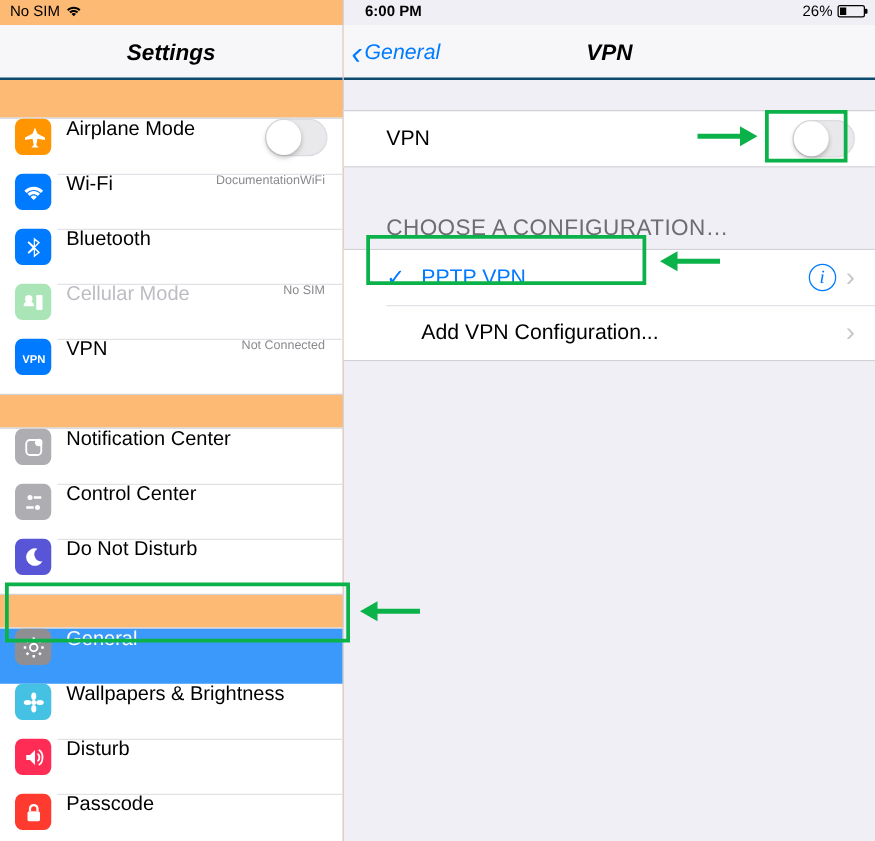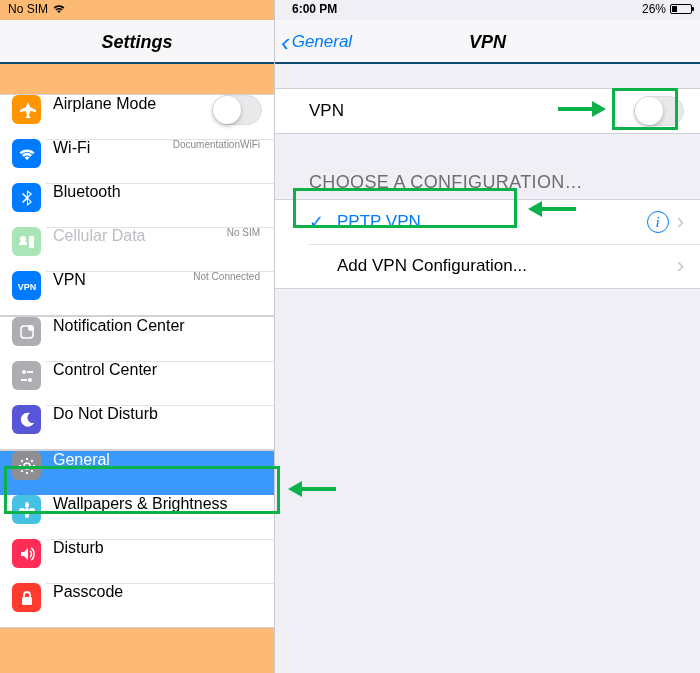--- a/index.html
+++ b/index.html
@@ -24,21 +24,21 @@
   .battery::after { content:""; position:absolute; right:-3px; top:2px; width:2px; height:4px; background:#000; border-radius:0 1px 1px 0;}
   .battery .fill { position:absolute; left:1px; top:1px; bottom:1px; width:26%; background:#000;}
 
   
   .navbar { height: 44px; line-height:44px; position:relative; border-bottom:2px solid #0c4a6e; background:#f7f7f9; margin-top:20px;font-style:italic;}
   .navbar .title { text-align:center; font-weight:700; font-size:18px; color:#000;}
   .back-btn { position:absolute; left:6px; top:0; color:#007aff; font-size:17px; display:flex; align-items:center; height:44px; gap:2px;}
   .back-chevron { font-size:26px; line-height:44px; font-weight:300;}
 
   
-  .group { background:#fff; border-top:1px solid #d2d1d7; border-bottom:1px solid #d2d1d7;}
+  .group { margin-top: 26px; background:#fff; border-top:1px solid #d2d1d7; border-bottom:1px solid #d2d1d7;}
   .group.first { margin-top: 30px; }
   .row { display:flex; height:44px; padding:0 12px 0 12px; position:relative;}
   .row + .row::before { content:""; position:absolute; left:46px; right:0; top:0; height:1px; background:#e2e1e7; }
   .icon-tile { width:29px; height:29px; border-radius:6px; margin-right:12px; display:flex; align-items:center; justify-content:center; flex:0 0 29px; color:#fff;}
   .icon-tile svg { width:18px; height:18px;}
   .row-label { flex:0 0 auto; color:#000; font-size:16px;}
   .row-value { flex:1; text-align:right; color:#8a8a8e; font-size:10px; padding-right:2px;}
   .row.disabled .row-label { color:#bdbcc2;}
   .row.selected { background:#3b99fc; }
   .row.selected .row-label, .row.selected .row-value { color:#fff;}
@@ -118,21 +118,21 @@
             <span class="row-label">Bluetooth</span>
           </div>
           <div class="row disabled">
             <div class="icon-tile" style="background: rgb(169, 229, 183);">
               <svg viewBox="0 0 18 18">
                 <circle cx="5" cy="6" r="3" fill="#fff"></circle>
                 <path d="M1 11 C1 9 3 8 5 8 C7 8 9 9 9 11 L9 12 L1 12 Z" fill="#fff"></path>
                 <rect x="11" y="3" width="5" height="12" rx="1" fill="#fff"></rect>
               </svg>
             </div>
-            <span class="row-label">Cellular Data</span>
+            <span class="row-label">Cellular Mode</span>
             <span class="row-value">No SIM</span>
           </div>
           <div class="row">
             <div class="icon-tile" style="background: rgb(0, 122, 255);">
               <svg viewBox="0 0 18 18">
                 <text x="9" y="13" text-anchor="middle" font-size="9" font-weight="700" fill="#fff" font-family="Helvetica">VPN</text>
               </svg>
             </div>
             <span class="row-label">VPN</span>
             <span class="row-value">Not Connected</span>

